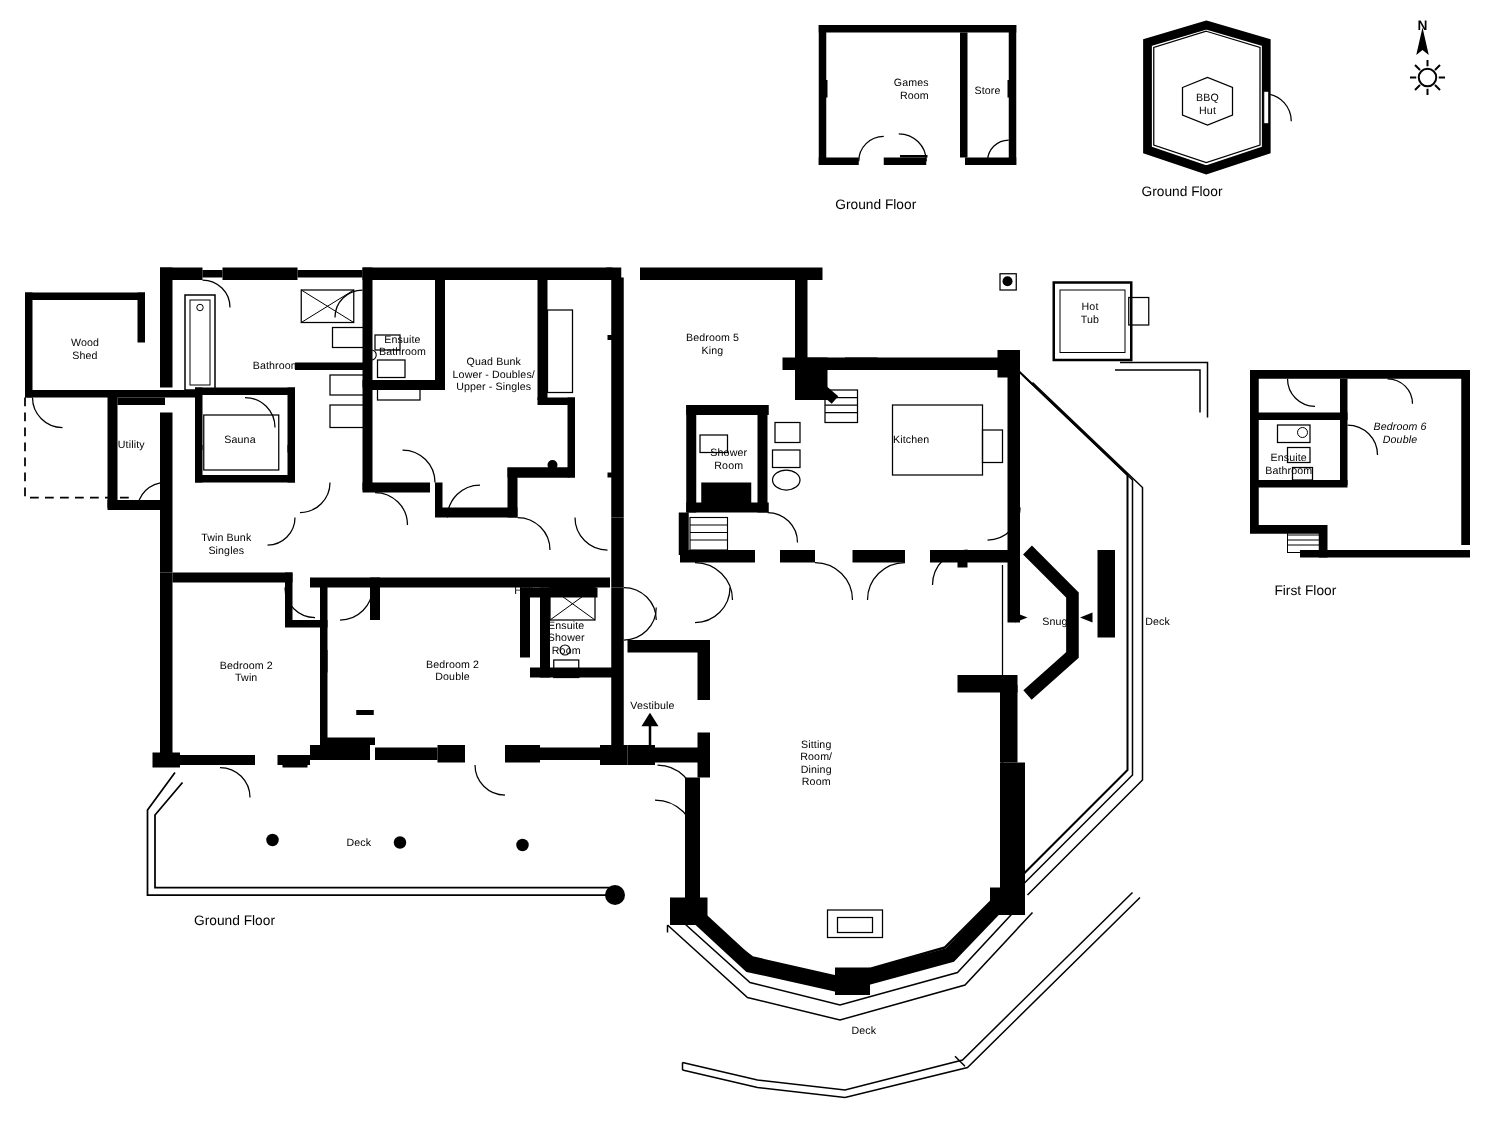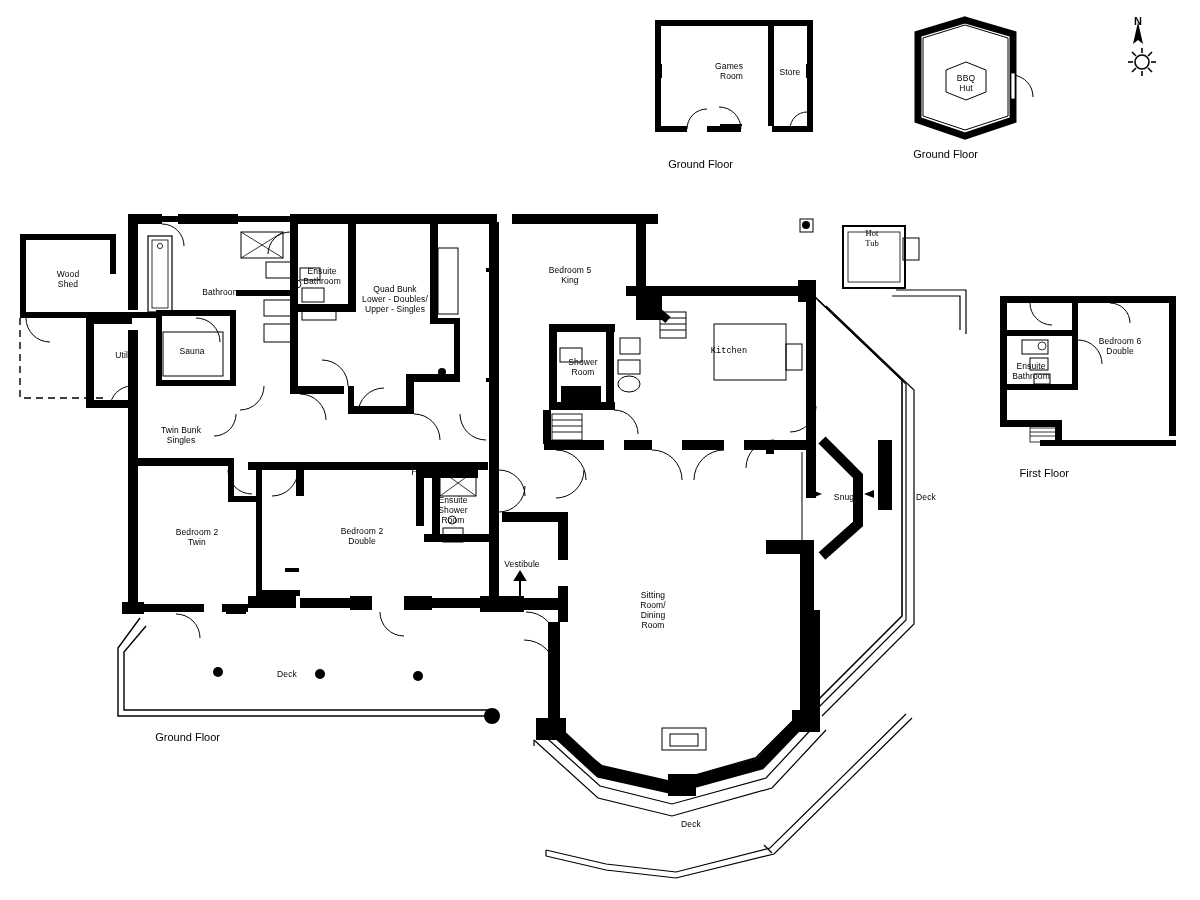--- a/index.html
+++ b/index.html
@@ -356,42 +356,42 @@
 
 <div class="lbl" style="left:683px;top:61px;width:60px;text-align:right;">Games
 Room</div>
 <div class="lbl" style="left:765px;top:67px;width:50px;">Store</div>
 <div class="cap" style="left:633px;top:159px;width:100px;">Ground Floor</div>
 
 <div class="lbl" style="left:936px;top:73px;width:60px;">BBQ
 Hut</div>
 <div class="cap" style="left:878px;top:149px;width:100px;">Ground Floor</div>
 
-<div class="lbl" style="left:1080px;top:336px;width:80px;">Bedroom 6
+<div class="lbl" style="left:1080px;top:336px;width:80px;font-style:italic;">Bedroom 6
 Double</div>
 <div class="lbl" style="left:1001px;top:361px;width:60px;">Ensuite
 Bathroom</div>
 <div class="cap" style="left:969px;top:468px;width:100px;">First Floor</div>
 
 <div class="lbl" style="left:38px;top:269px;width:60px;">Wood
 Shed</div>
 <div class="lbl" style="left:186px;top:287px;width:70px;">Bathroom</div>
 <div class="lbl" style="left:294px;top:266px;width:56px;">Ensuite
 Bathroom</div>
 <div class="lbl" style="left:352px;top:271px;width:86px;margin-top:13px;">Quad Bunk
 Lower - Doubles/
 Upper - Singles</div>
 <div class="lbl" style="left:533px;top:265px;width:74px;">Bedroom 5
 King</div>
-<div class="lbl" style="left:102px;top:350px;width:48px;">Utility</div>
+<div class="lbl" style="left:81px;top:350px;width:48px;">Utility</div>
 <div class="lbl" style="left:168px;top:346px;width:48px;">Sauna</div>
 <div class="lbl" style="left:556px;top:357px;width:54px;">Shower
 Room</div>
-<div class="lbl" style="left:699px;top:346px;width:60px;font-family:Liberation Mono, monospace;">Kitchen</div>
-<div class="lbl" style="left:846px;top:228px;width:52px;font-family:Liberation Serif, serif;">Hot
+<div class="lbl" style="left:699px;top:346px;width:60px;">Kitchen</div>
+<div class="lbl" style="left:846px;top:240px;width:52px;">Hot
 Tub</div>
 <div class="lbl" style="left:146px;top:425px;width:70px;">Twin Bunk
 Singles</div>
 <div class="lbl" style="left:399px;top:443px;width:40px;margin-top:24px;">Hall</div>
 <div class="lbl" style="left:162px;top:527px;width:70px;">Bedroom 2
 Twin</div>
 <div class="lbl" style="left:327px;top:526px;width:70px;">Bedroom 2
 Double</div>
 <div class="lbl" style="left:427px;top:495px;width:52px;">Ensuite
 Shower

